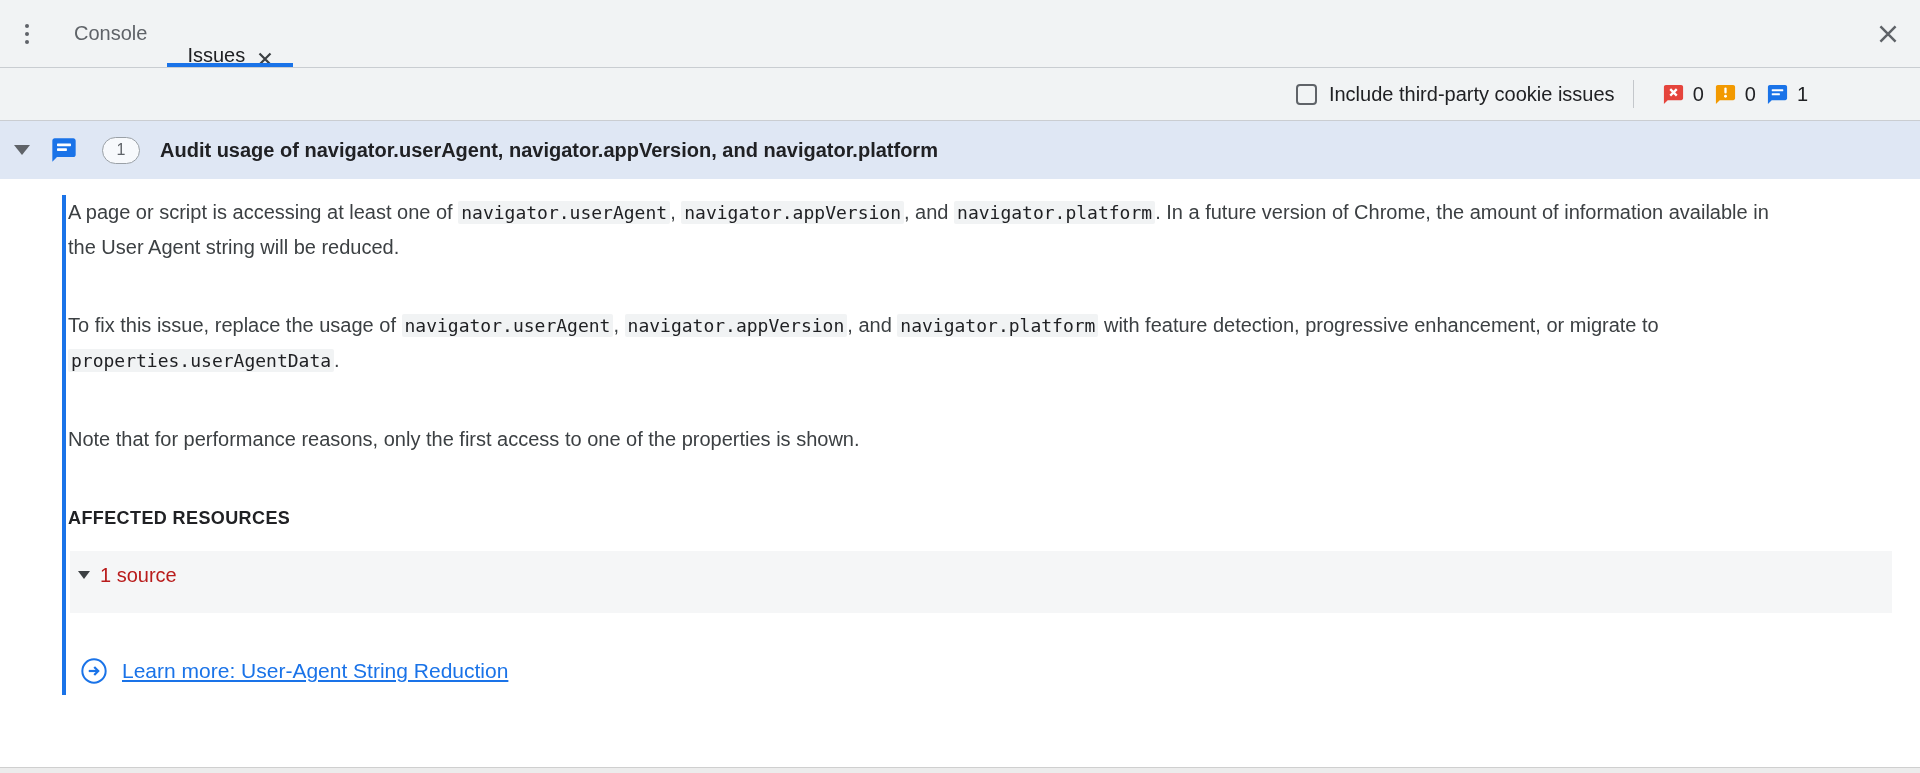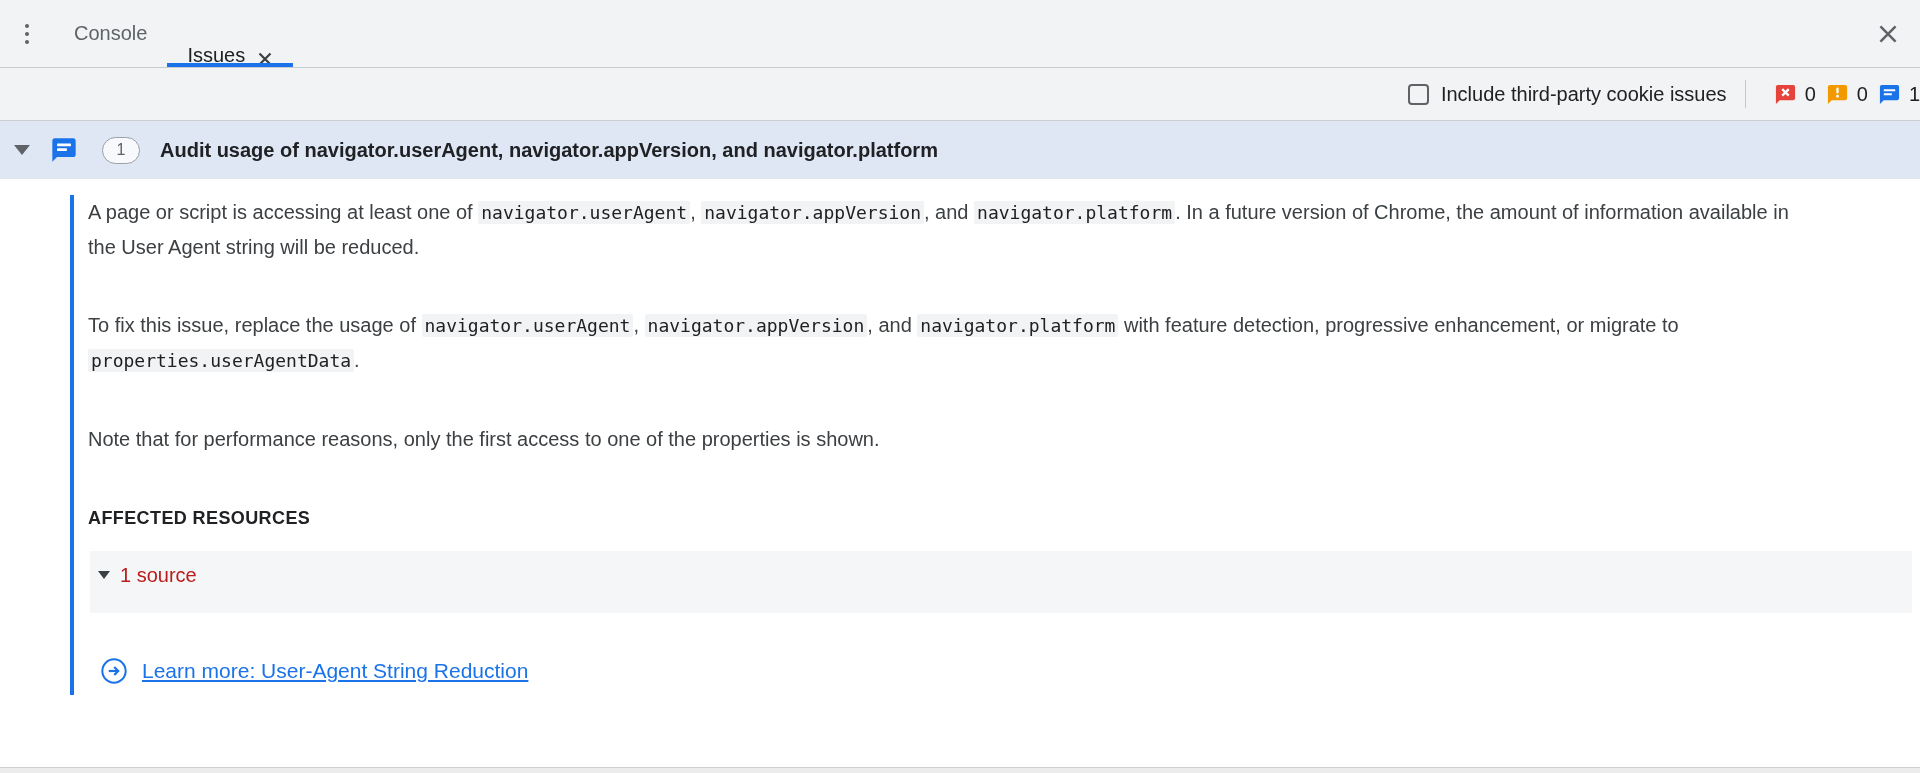--- a/index.html
+++ b/index.html
@@ -17,21 +17,21 @@
          color:#5f6368; position:relative; cursor:pointer; }
   .tab.active { color:#202124;align-items:flex-end; }
   .tab.active .underline { position:absolute; left:0; right:0; bottom:0; height:4px;
          background:var(--accent); }
   .tab-close { display:flex; align-items:center; cursor:pointer; }
   .spacer { flex:1; }
   .panel-close { width:64px; display:flex; align-items:center; justify-content:center; cursor:pointer; }
 
   
   .toolbar { height:53px; background:#f1f3f4; border-bottom:1px solid #cacdd1;
-             display:flex; align-items:center; justify-content:flex-end; }
+             display:flex; align-items:center; justify-content:flex-end; padding-right:112px; }
   .checkbox { width:21px; height:21px; border:2px solid #5f6368; border-radius:4px;
               background:transparent; cursor:pointer; }
   .cb-label { font-size:20px; color:#202124; margin-left:12px; }
   .vdivider { width:1px; height:28px; background:#c4c7cb; margin:0 18px; }
   .counter { display:flex; align-items:center; gap:8px; margin-left:10px; font-size:20px; color:#202124; }
   .counter svg { display:block; }
   .c-error   { color:var(--error); }
   .c-warning { color:var(--warning); }
   .c-info    { color:var(--accent); }
 
@@ -41,21 +41,21 @@
   .tri-down { width:0; height:0; border-left:8px solid transparent; border-right:8px solid transparent;
               border-top:10px solid #5f6368; }
   .hdr-icon { margin-left:20px; color:var(--accent); display:flex; }
   .badge { margin-left:24px; min-width:38px; height:27px; padding:0 10px; border:1px solid #9aa0a6;
            border-radius:14px; background:rgba(255,255,255,.75); display:flex; align-items:center;
            justify-content:center; font-size:16px; color:#5f6368; }
   .issue-title { margin-left:20px; font-size:20px; font-weight:bold; color:#202124; }
 
   
   .issue-body { background:#fff; padding:16px 16px 0 62px; }
-  .bordered { border-left:4px solid var(--accent); padding-left:14px; padding-bottom:10px;margin-left:8px; }
+  .bordered { border-left:4px solid var(--accent); padding-left:2px; padding-bottom:10px; }
   .para { font-size:20px; line-height:34px; color:#3c4043; max-width:1730px; }
   .para + .para { margin-top:44px; }
   .para code { font-family:"DejaVu Sans Mono", monospace; font-size:18px; color:#202124;
                background:#f1f3f4; padding:1px 3px; border-radius:2px; }
   .affected-heading { margin-top:52px; font-size:18px; font-weight:bold; letter-spacing:.4px;
                       color:#202124; }
   .sources-box { margin-top:22px; margin-left:2px; width:1822px; background:#f5f6f7;
                  padding:12px 0 26px 8px; }
   .sources-toggle { display:flex; align-items:center; gap:10px; height:24px; cursor:pointer; }
   .tri-down-sm { width:0; height:0; border-left:6px solid transparent; border-right:6px solid transparent;

